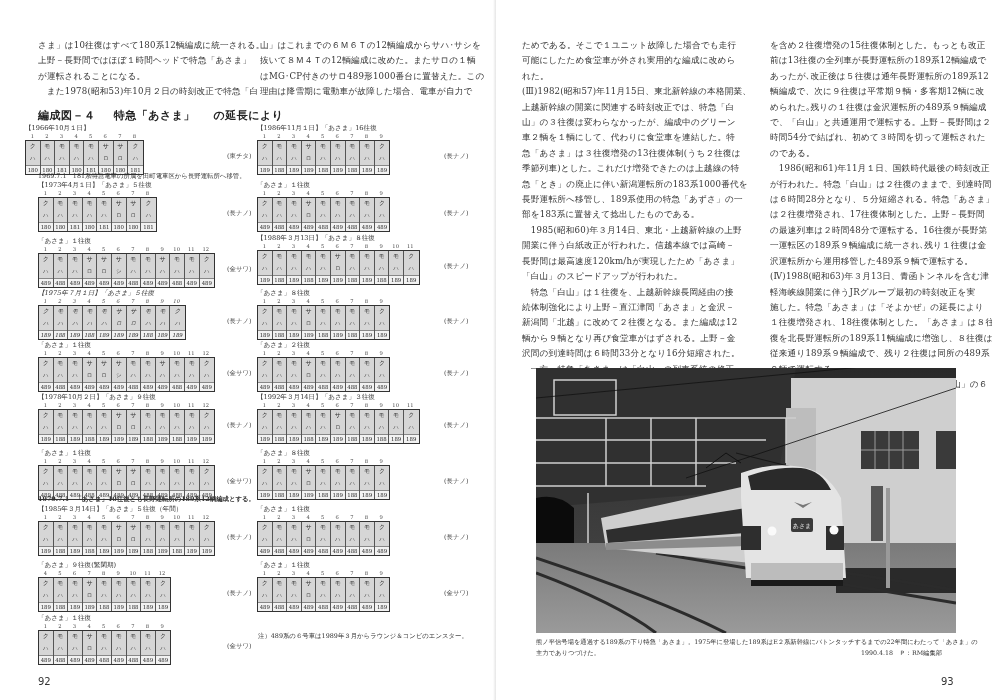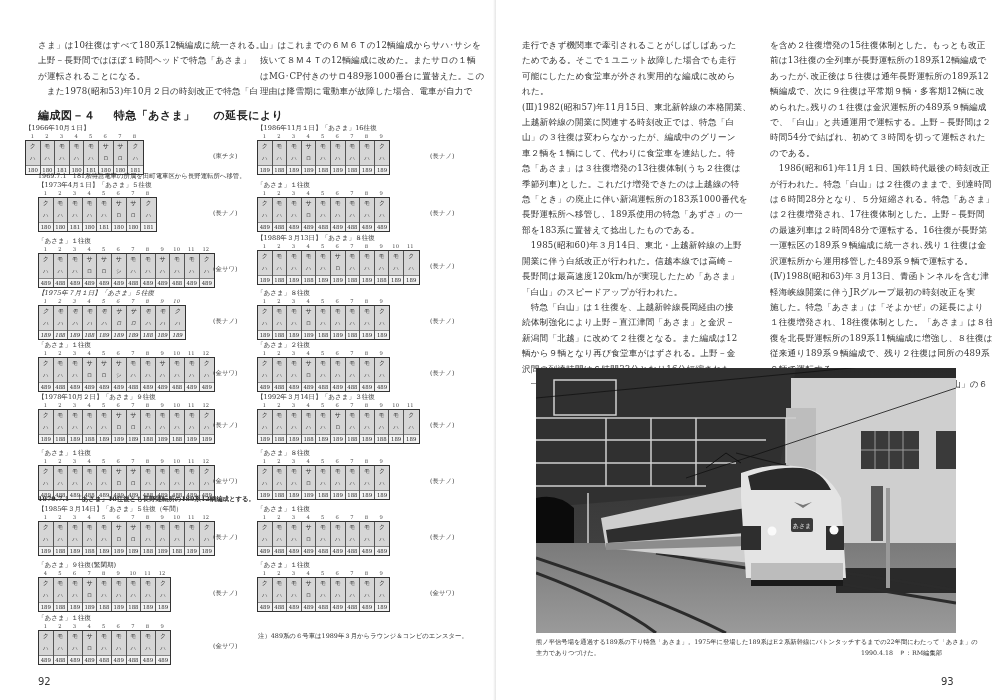--- a/index.html
+++ b/index.html
@@ -24,21 +24,21 @@
   .f-nums { display: flex; height: 7px; }
   .f-nums span { width: 14.6px; text-align: center; font-size: 5.2px; line-height: 7px; color: #444; }
   .f-train { display: flex; border: 1.4px solid #333; background: #fff; width: max-content; }
   .car { width: 14.6px; height: 33px; border-right: 1px solid #555; background: #d6d6d6;
          display: flex; flex-direction: column; align-items: center; position: relative; }
   .car:last-child { border-right: none; }
   .car .kind { font-size: 6px; line-height: 10px; color: #333; }
   .car .mark { font-size: 5.5px; line-height: 8px; color: #444; margin-top: 3px; }
   .car .series { position: absolute; bottom: 0; left: 0; right: 0; height: 9px; background: #f2f2f2;
                  border-top: 1px solid #888; font-size: 5.4px; line-height: 9px; text-align: center; color: #222; }
-  .f-depot { position: absolute; font-size: 6.4px; color: #444; white-space: nowrap; }
+  .f-depot { position: absolute; font-size: 6.4px; color: #444; white-space: nowrap; margin-left: 14px; }
   .f-note { position: absolute; font-size: 6.4px; color: #333; white-space: nowrap; }
 
   .photo { position: absolute; left: 40px; top: 368px; width: 420px; height: 265px; background: #6a6a6a; overflow: hidden; }
   .caption { position: absolute; left: 40px; top: 636px; width: 420px; font-size: 6.3px; line-height: 11px; color: #333; }
   .caption .credit { position: absolute; right: 14px; top: 11px; }
 
   .page-num { position: absolute; top: 676px; font-family: "DejaVu Sans", sans-serif; font-size: 10px; color: #333; }
 </style>
 </head>
 <body>
@@ -1358,21 +1358,20 @@
   <div class="f-note" style="left:38px; top:495px;font-weight:bold;">1979.7.1　「あさま」10往復とも長野運転所の189系12輌編成とする。</div>
   <div class="f-note" style="left:258px; top:632px;">注）489系の６号車は1989年３月からラウンジ＆コンビのエンスター。</div>
 
   <div class="page-num" style="left:38px;">92</div>
 </div>
 
 <div class="gutter"></div>
 
 <div class="page page-right">
   <div class="body-text" style="left:26px; top:38px;" id="r-col1">
-      <p>走行できず機関車で牽引されることがしばしばあった</p>
       <p>ためである。そこで１ユニット故障した場合でも走行</p>
       <p>可能にしたため食堂車が外され実用的な編成に改めら</p>
       <p>れた。</p>
       <p>(Ⅲ)1982(昭和57)年11月15日、東北新幹線の本格開業、</p>
       <p>上越新幹線の開業に関連する時刻改正では、特急「白</p>
       <p>山」の３往復は変わらなかったが、編成中のグリーン</p>
       <p>車２輌を１輌にして、代わりに食堂車を連結した。特</p>
       <p>急「あさま」は３往復増発の13往復体制(うち２往復は</p>
       <p>季節列車)とした。これだけ増発できたのは上越線の特</p>
       <p>急「とき」の廃止に伴い新潟運転所の183系1000番代を</p>

